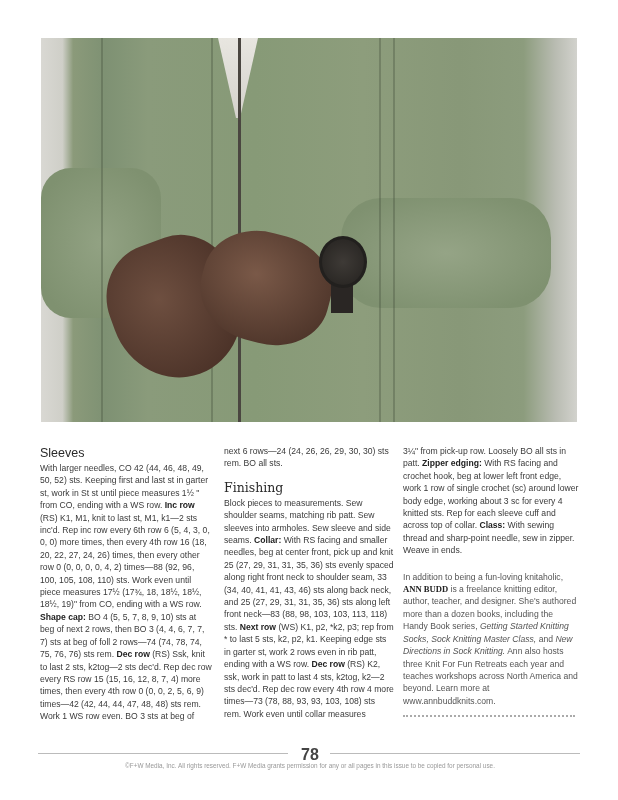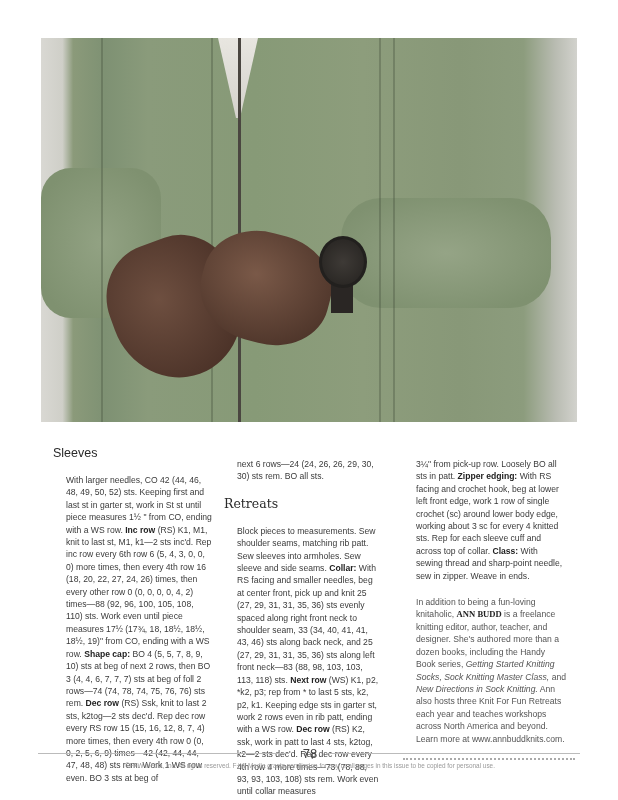--- a/index.html
+++ b/index.html
@@ -15,35 +15,35 @@
     .photo .zip { position: absolute; left: 197px; top: 0; width: 3px; height: 384px; background: #4a4640; }
     .photo .rib { position: absolute; top: 0; width: 2px; height: 384px; background: rgba(70,80,60,0.35); }
     .photo .sleeve-l { position: absolute; left: 0; top: 130px; width: 120px; height: 150px; background: radial-gradient(ellipse at 50% 50%, #92a283 0%, #7f9170 80%); border-radius: 30px; }
     .photo .sleeve-r { position: absolute; left: 300px; top: 160px; width: 210px; height: 110px; background: radial-gradient(ellipse at 50% 50%, #95a486 0%, #7f9170 80%); border-radius: 40px; }
     .photo .hand1 { position: absolute; left: 70px; top: 200px; width: 130px; height: 140px; background: radial-gradient(ellipse at 40% 40%, #6e4f40 0%, #4a3127 80%); border-radius: 40% 40% 50% 50%; transform: rotate(-20deg); }
     .photo .hand2 { position: absolute; left: 160px; top: 195px; width: 130px; height: 110px; background: radial-gradient(ellipse at 40% 40%, #7a5948 0%, #4e352a 80%); border-radius: 45%; transform: rotate(15deg); }
     .photo .watch { position: absolute; left: 278px; top: 198px; width: 42px; height: 46px; border-radius: 50%; background: radial-gradient(circle, #3e3a36 0%, #2c2926 70%, #1a1816 100%); border: 3px solid #22201e; }
     .photo .strap { position: absolute; left: 290px; top: 235px; width: 22px; height: 40px; background: #2a2624; }
 
     .col { position: absolute; top: 445px; font-size: 8.6px; line-height: 12.4px; color: #3a3a3a; }
-    .col1 { left: 53px; width: 172px; }
+    .col1 { left: 40px; width: 172px; }
     .col2 { left: 224px; width: 170px; }
     .col3 { left: 403px; width: 176px; }
     .h-sans { font-size: 12.5px; line-height: 16px; color: #2a2a2a; margin: 0 0 1px 0; font-weight: normal; }
     .h-serif { font-family: "DejaVu Serif", serif; font-size: 12.5px; line-height: 16px; color: #2a2a2a; margin: 10px 0 1px 0; font-weight: normal; }
-    p { margin: 13px; }
+    p { margin: 0; }
     b { color: #222; }
     .bio { margin-top: 14px; color: #555; }
     .bio .name { font-family: Liberation Serif, serif; font-weight: bold; color: #222; }
     .rule-dotted { height: 0; border-top: 2px dotted #aaa; margin-top: 8px; width: 172px; }
 
     .footer-line { position: absolute; top: 753px; height: 1px; background: #bbb; }
     .footer-line.l { left: 38px; width: 250px; }
     .footer-line.r { left: 330px; width: 250px; }
-    .page-num { position: absolute; top: 746px; left: 290px; width: 40px; text-align: center; font-size: 13px; font-weight: normal; color: #444; }
+    .page-num { position: absolute; top: 746px; left: 290px; width: 40px; text-align: center; font-size: 16px; font-weight: bold; color: #444; }
     .copyright { position: absolute; top: 762px; left: 30px; width: 560px; text-align: center; font-size: 6.4px; color: #999; }
     .watermark { position: absolute; top: 830px; right: 2px; font-size: 12px; color: #ccc; letter-spacing: 0.3px; }
   </style>
 </head>
 <body>
 
 <div class="photo">
   <div class="sleeve-l"></div>
   <div class="sleeve-r"></div>
   <div class="shirt"></div>
@@ -58,21 +58,21 @@
   <div class="watch"></div>
 </div>
 
 <div class="col col1">
   <h2 class="h-sans">Sleeves</h2>
   <p>With larger needles, CO 42 (44, 46, 48, 49, 50, 52) sts. Keeping first and last st in garter st, work in St st until piece measures 1½ " from CO, ending with a WS row. <b>Inc row</b> (RS) K1, M1, knit to last st, M1, k1—2 sts inc'd. Rep inc row every 6th row 6 (5, 4, 3, 0, 0, 0) more times, then every 4th row 16 (18, 20, 22, 27, 24, 26) times, then every other row 0 (0, 0, 0, 0, 4, 2) times—88 (92, 96, 100, 105, 108, 110) sts. Work even until piece measures 17½ (17¾, 18, 18½, 18½, 18½, 19)" from CO, ending with a WS row. <b>Shape cap:</b> BO 4 (5, 5, 7, 8, 9, 10) sts at beg of next 2 rows, then BO 3 (4, 4, 6, 7, 7, 7) sts at beg of foll 2 rows—74 (74, 78, 74, 75, 76, 76) sts rem. <b>Dec row</b> (RS) Ssk, knit to last 2 sts, k2tog—2 sts dec'd. Rep dec row every RS row 15 (15, 16, 12, 8, 7, 4) more times, then every 4th row 0 (0, 0, 2, 5, 6, 9) times—42 (42, 44, 44, 47, 48, 48) sts rem. Work 1 WS row even. BO 3 sts at beg of</p>
 </div>
 
 <div class="col col2">
   <p>next 6 rows—24 (24, 26, 26, 29, 30, 30) sts rem. BO all sts.</p>
-  <h2 class="h-serif">Retreats</h2>
+  <h2 class="h-serif">Finishing</h2>
   <p>Block pieces to measurements. Sew shoulder seams, matching rib patt. Sew sleeves into armholes. Sew sleeve and side seams. <b>Collar:</b> With RS facing and smaller needles, beg at center front, pick up and knit 25 (27, 29, 31, 31, 35, 36) sts evenly spaced along right front neck to shoulder seam, 33 (34, 40, 41, 41, 43, 46) sts along back neck, and 25 (27, 29, 31, 31, 35, 36) sts along left front neck—83 (88, 98, 103, 103, 113, 118) sts. <b>Next row</b> (WS) K1, p2, *k2, p3; rep from * to last 5 sts, k2, p2, k1. Keeping edge sts in garter st, work 2 rows even in rib patt, ending with a WS row. <b>Dec row</b> (RS) K2, ssk, work in patt to last 4 sts, k2tog, k2—2 sts dec'd. Rep dec row every 4th row 4 more times—73 (78, 88, 93, 93, 103, 108) sts rem. Work even until collar measures</p>
 </div>
 
 <div class="col col3">
   <p>3¼" from pick-up row. Loosely BO all sts in patt. <b>Zipper edging:</b> With RS facing and crochet hook, beg at lower left front edge, work 1 row of single crochet (sc) around lower body edge, working about 3 sc for every 4 knitted sts. Rep for each sleeve cuff and across top of collar. <b>Class:</b> With sewing thread and sharp-point needle, sew in zipper. Weave in ends.</p>
   <p class="bio">
     <span>In addition to being a fun-loving knitaholic, </span><span class="name">ANN BUDD</span><span> is a freelance knitting editor, author, teacher, and designer. She's authored more than a dozen books, including the Handy Book series, </span><i>Getting Started Knitting Socks, Sock Knitting Master Class,</i><span> and </span><i>New Directions in Sock Knitting.</i><span> Ann also hosts three Knit For Fun Retreats each year and teaches workshops across North America and beyond. Learn more at www.annbuddknits.com.</span>
   </p>
   <div class="rule-dotted"></div>
 </div>

